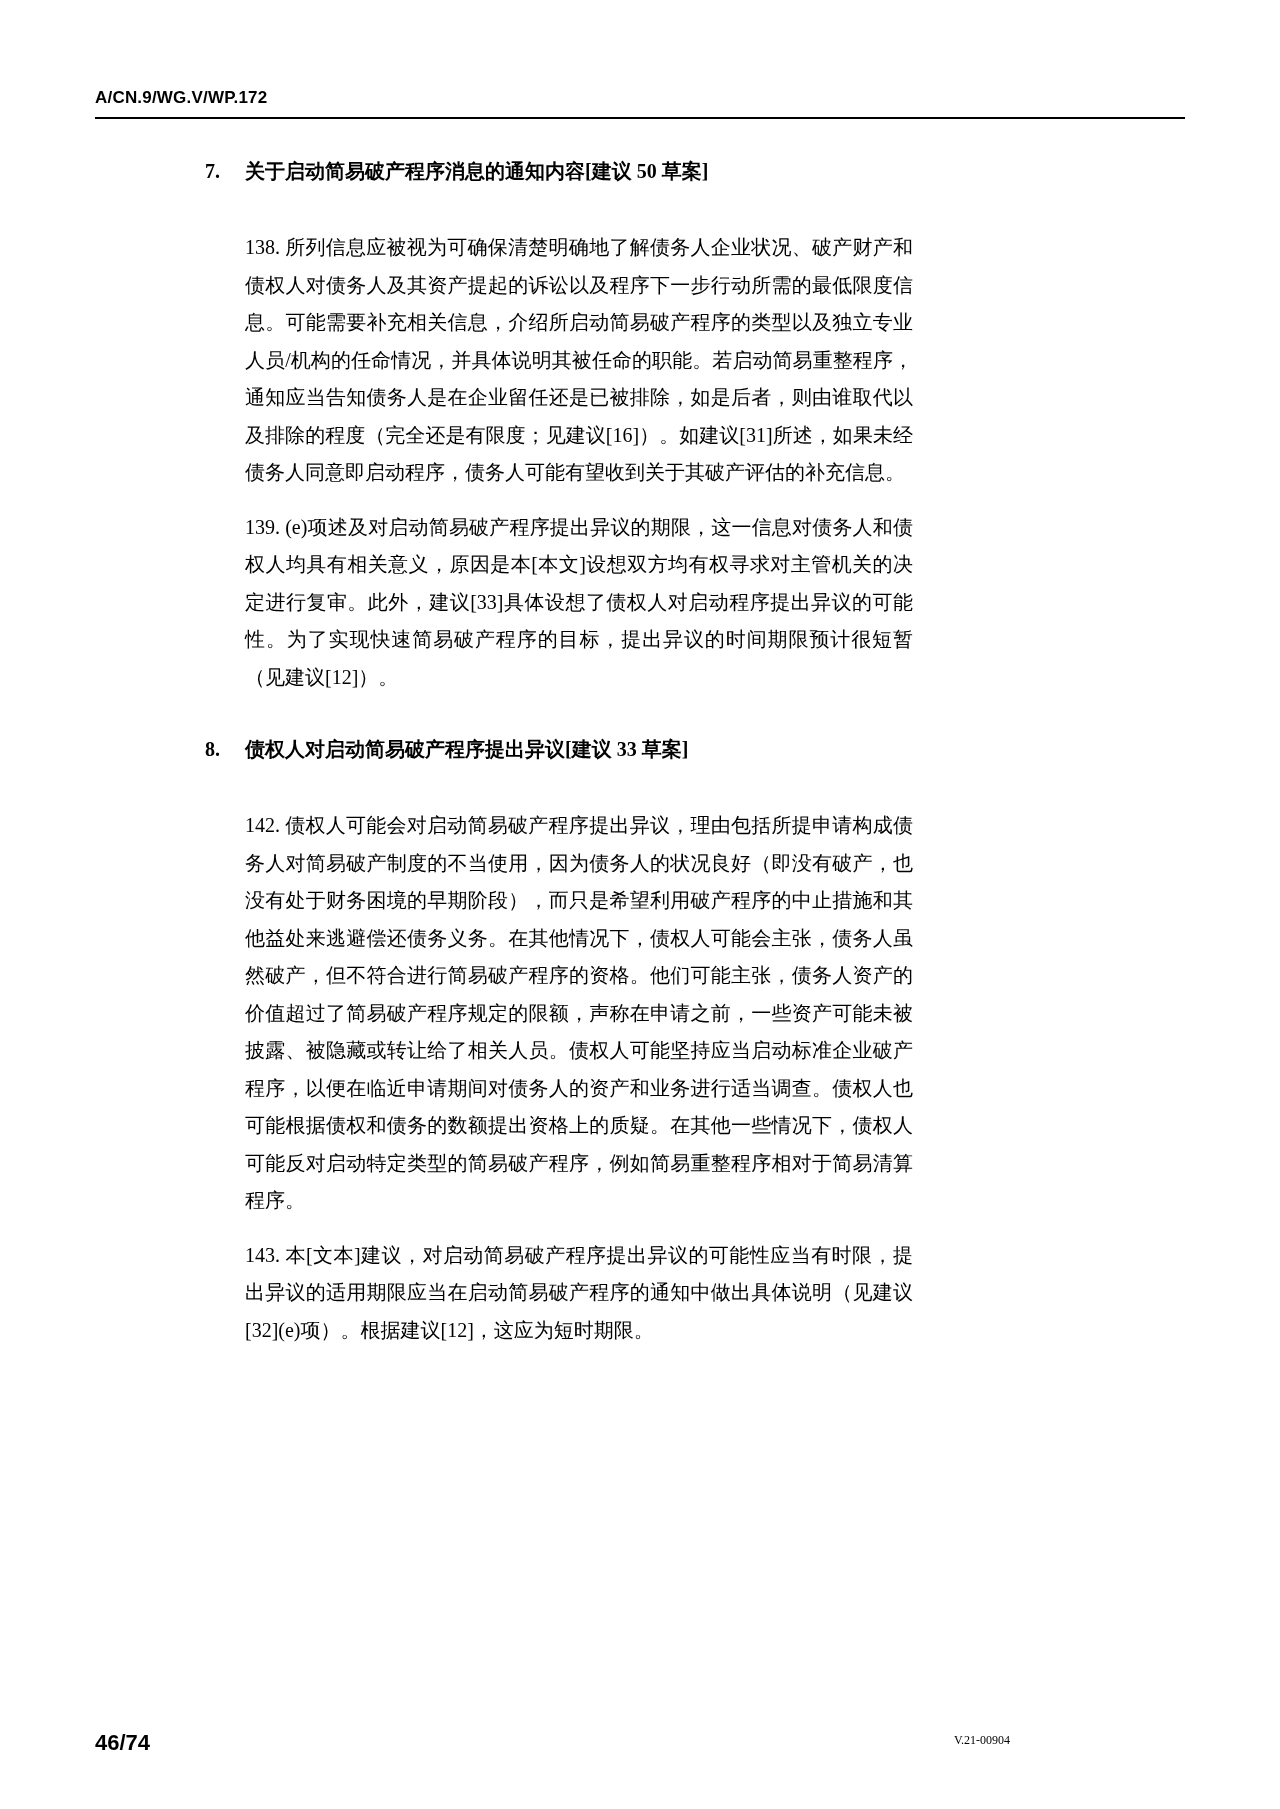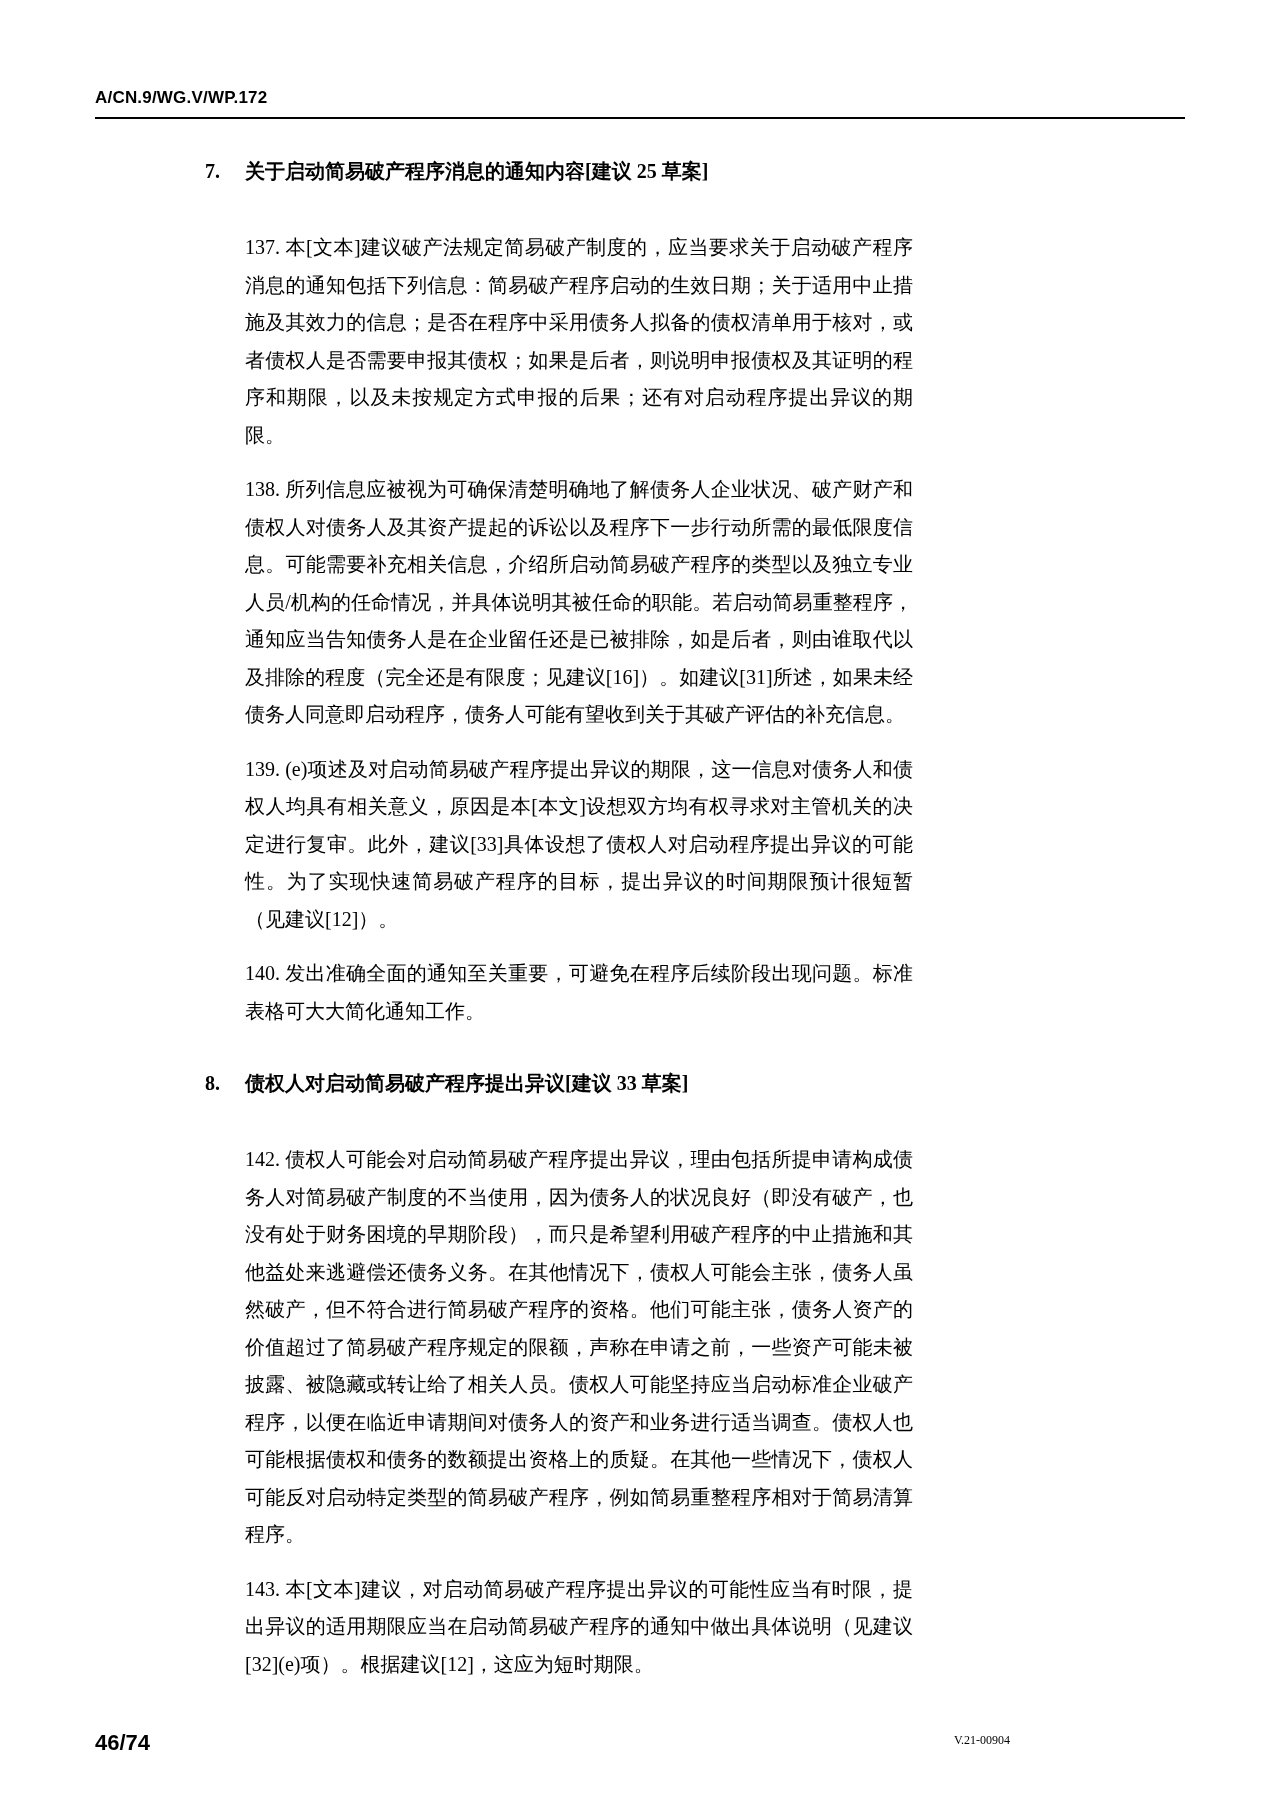--- a/index.html
+++ b/index.html
@@ -88,27 +88,25 @@
 
   <header class="page-header">
     <div class="doc-symbol">A/CN.9/WG.V/WP.172</div>
     <div class="header-rule"></div>
   </header>
 
   <main class="doc-body">
 
     <div class="section-heading">
       <span class="sec-num">7.</span>
-      <span class="sec-title">关于启动简易破产程序消息的通知内容[建议 25 草案]</span>
+      <span class="sec-title">关于启动简易破产程序消息的通知内容[建议 50 草案]</span>
     </div>
 
-    <p class="para">137. 本[文本]建议破产法规定简易破产制度的，应当要求关于启动破产程序消息的通知包括下列信息：简易破产程序启动的生效日期；关于适用中止措施及其效力的信息；是否在程序中采用债务人拟备的债权清单用于核对，或者债权人是否需要申报其债权；如果是后者，则说明申报债权及其证明的程序和期限，以及未按规定方式申报的后果；还有对启动程序提出异议的期限。</p>
     <p class="para">138. 所列信息应被视为可确保清楚明确地了解债务人企业状况、破产财产和债权人对债务人及其资产提起的诉讼以及程序下一步行动所需的最低限度信息。可能需要补充相关信息，介绍所启动简易破产程序的类型以及独立专业人员/机构的任命情况，并具体说明其被任命的职能。若启动简易重整程序，通知应当告知债务人是在企业留任还是已被排除，如是后者，则由谁取代以及排除的程度（完全还是有限度；见建议[16]）。如建议[31]所述，如果未经债务人同意即启动程序，债务人可能有望收到关于其破产评估的补充信息。</p>
     <p class="para">139. (e)项述及对启动简易破产程序提出异议的期限，这一信息对债务人和债权人均具有相关意义，原因是本[本文]设想双方均有权寻求对主管机关的决定进行复审。此外，建议[33]具体设想了债权人对启动程序提出异议的可能性。为了实现快速简易破产程序的目标，提出异议的时间期限预计很短暂（见建议[12]）。</p>
-    <p class="para">140. 发出准确全面的通知至关重要，可避免在程序后续阶段出现问题。标准表格可大大简化通知工作。</p>
 
     <div class="section-heading second">
       <span class="sec-num">8.</span>
       <span class="sec-title">债权人对启动简易破产程序提出异议[建议 33 草案]</span>
     </div>
 
     <p class="para">142. 债权人可能会对启动简易破产程序提出异议，理由包括所提申请构成债务人对简易破产制度的不当使用，因为债务人的状况良好（即没有破产，也没有处于财务困境的早期阶段），而只是希望利用破产程序的中止措施和其他益处来逃避偿还债务义务。在其他情况下，债权人可能会主张，债务人虽然破产，但不符合进行简易破产程序的资格。他们可能主张，债务人资产的价值超过了简易破产程序规定的限额，声称在申请之前，一些资产可能未被披露、被隐藏或转让给了相关人员。债权人可能坚持应当启动标准企业破产程序，以便在临近申请期间对债务人的资产和业务进行适当调查。债权人也可能根据债权和债务的数额提出资格上的质疑。在其他一些情况下，债权人可能反对启动特定类型的简易破产程序，例如简易重整程序相对于简易清算程序。</p>
     <p class="para">143. 本[文本]建议，对启动简易破产程序提出异议的可能性应当有时限，提出异议的适用期限应当在启动简易破产程序的通知中做出具体说明（见建议[32](e)项）。根据建议[12]，这应为短时期限。</p>
 
   </main>

